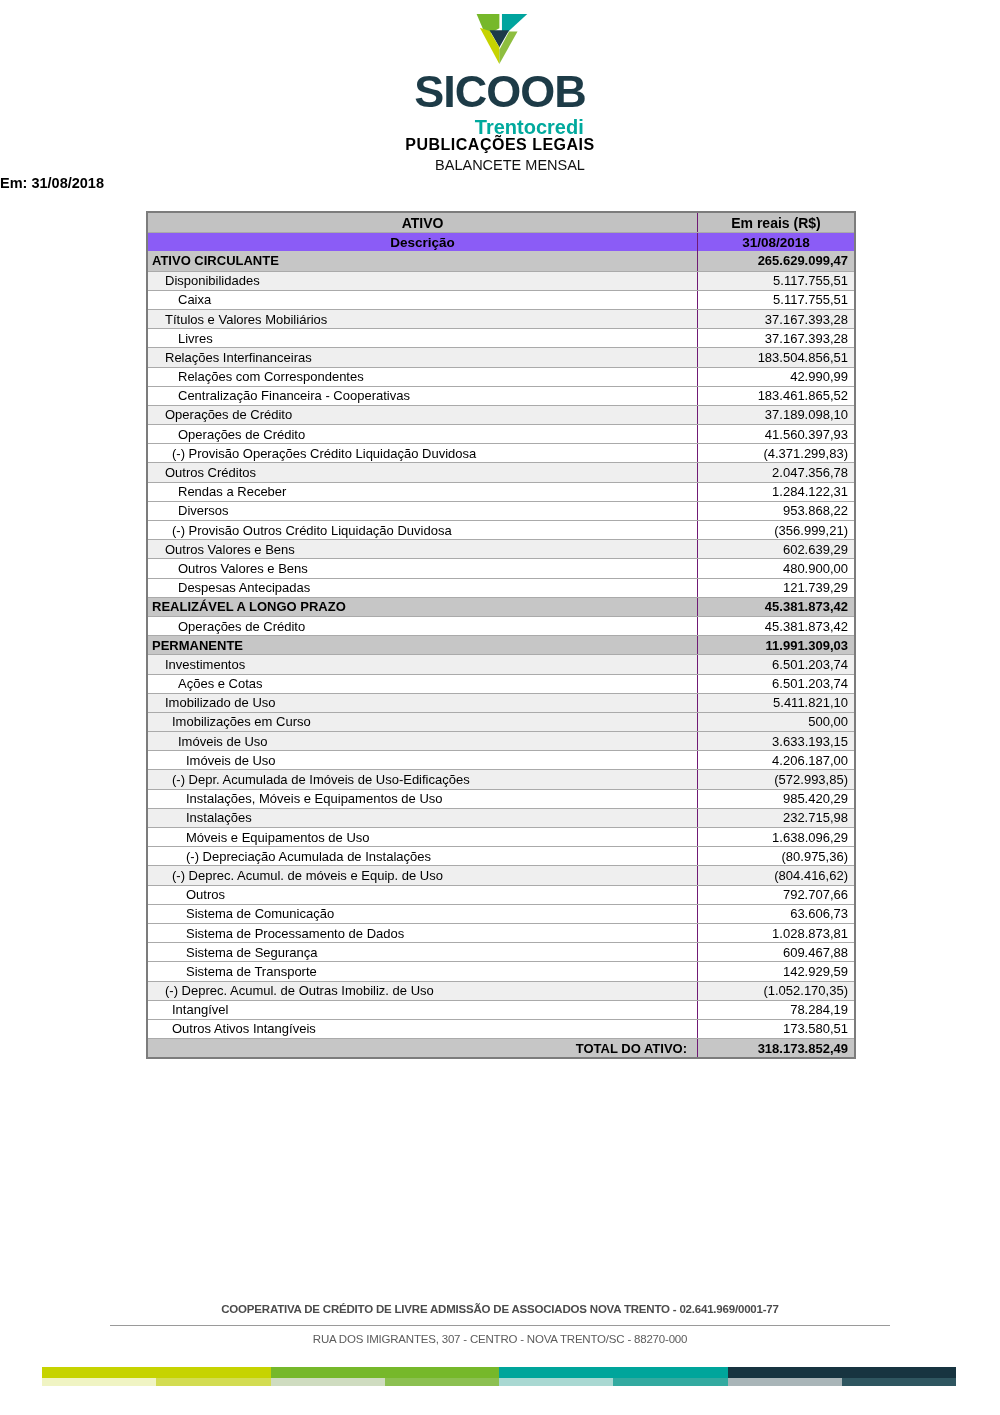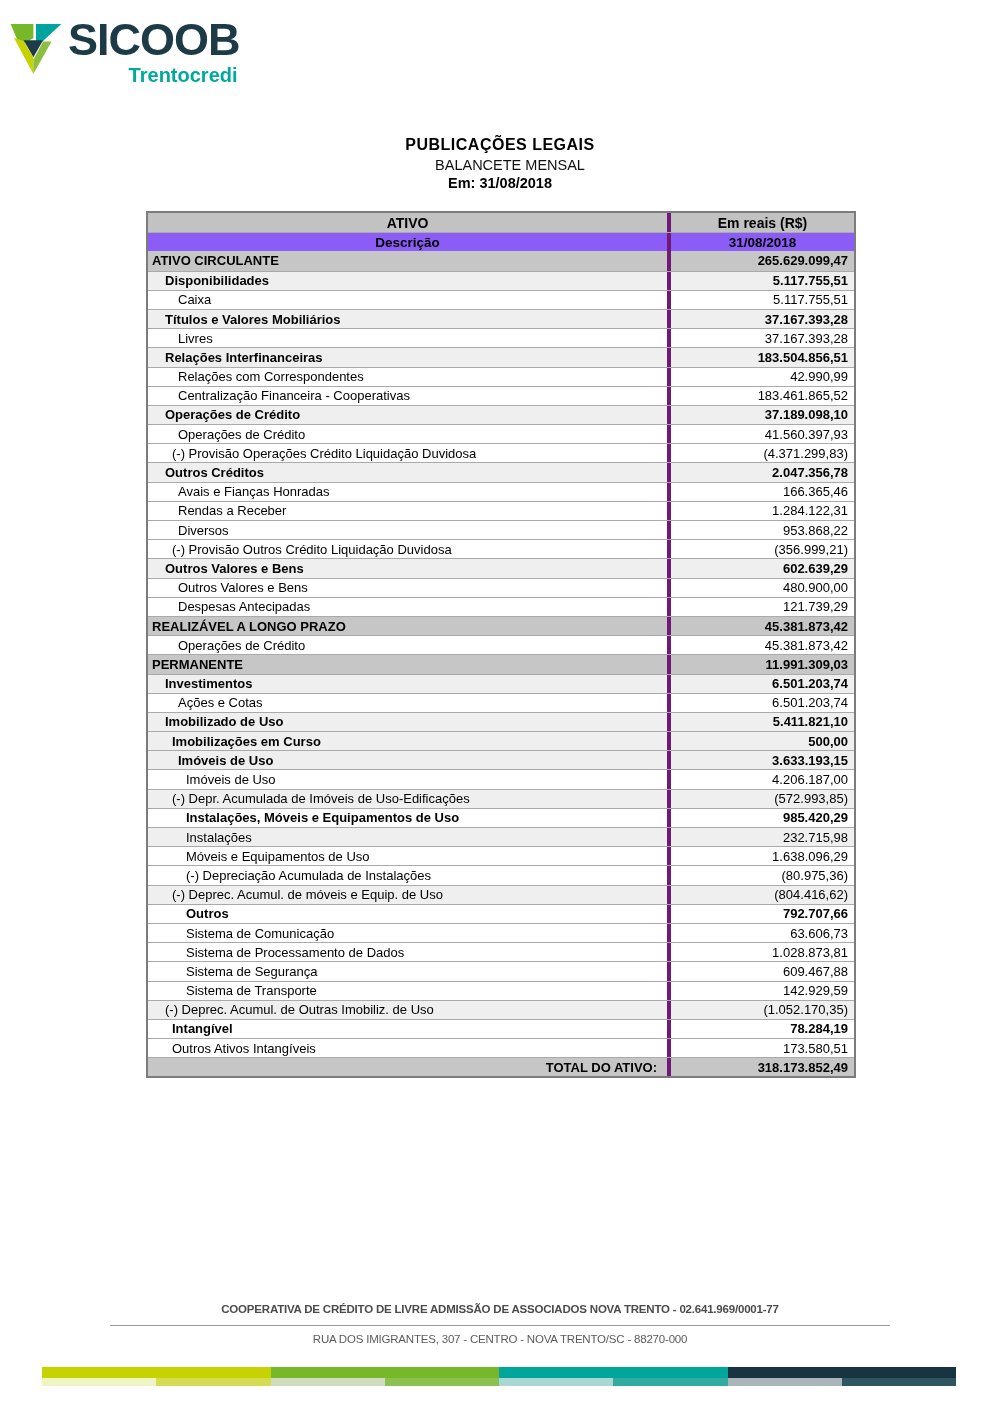--- a/index.html
+++ b/index.html
@@ -3,48 +3,48 @@
 <meta charset="utf-8">
 <style>
   html,body { margin:0; padding:0; background:#ffffff; }
   .page {
     position:relative; width:1000px; height:1415px; background:#ffffff;
     font-family:"Liberation Sans", sans-serif; overflow:hidden;
   }
 
   
   .logo-block { position:absolute; top:14px; left:0; width:1000px;
-    display:flex; flex-direction:row; align-items:center; }
+    display:flex; flex-direction:column; align-items:center; }
   .logo-mark { width:68px; height:52px; }
   .logo-word { display:inline-block; text-align:center; margin-top:6px; }
   .brand { font-size:45px; font-weight:bold; color:#1d3b47; line-height:0.9; letter-spacing:-1px; }
   .subbrand { font-size:20px; font-weight:bold; color:#00a99d; text-align:right; margin-top:3px; padding-right:2px; }
 
   
   .doc-title   { position:absolute; top:136px; left:0; width:1000px; text-align:center;
                  font-size:16px; font-weight:bold; color:#000; letter-spacing:0.5px; }
   .doc-subtitle{ position:absolute; top:157px; left:10px; width:1000px; text-align:center;
                  font-size:14.5px; color:#111; }
-  .doc-date    { position:absolute; top:175px; left:0; width:1000px; text-align:center;
+  .doc-date    { position:absolute; top:175px; left:0; width:1000px; 
                  font-size:14.5px; font-weight:bold; color:#000; }
 
   
   .balance-table {
     position:absolute; left:146px; top:211px; width:710px;
     border:2px solid #7c7c7c; box-sizing:border-box; background:#fff;
   }
   .trow { display:flex; height:19.2px; box-sizing:border-box; border-top:1px solid #aaaaaa;
           font-size:13px; color:#000; align-items:stretch; background:#ffffff; }
   .trow:first-child { border-top:none; }
   .cell-label { flex:1; display:flex; align-items:center; box-sizing:border-box;
                 white-space:nowrap; overflow:hidden; }
-  .cell-value { width:187px; box-sizing:border-box; border-left:4px solid #701a75;
+  .cell-value { width:157px; box-sizing:border-box; border-left:1px solid #701a75;
                 display:flex; align-items:center; justify-content:flex-end;
                 padding-right:6px; white-space:nowrap; }
-  .trow.bold { font-weight:bold; }
+  .trow.bold { font-weight:normal; }
   .trow.shade { background:#efefef; }
   .trow.section { background:#c6c6c6; font-weight:bold; }
   .trow.hdr1 { background:#c2c2c2; font-weight:bold; font-size:14px; }
   .trow.hdr2 { background:#8b5cf6; font-weight:bold; font-size:13.5px; }
   .trow.hdr1 .cell-label, .trow.hdr2 .cell-label { justify-content:center; }
   .trow.hdr1 .cell-value, .trow.hdr2 .cell-value { justify-content:center; padding-right:0; }
   .trow.total { background:#c6c6c6; font-weight:bold; }
   .trow.total .cell-label { justify-content:flex-end; padding-right:10px; }
   .lv0 { padding-left:4px; }
   .lv1 { padding-left:17px; }
@@ -138,24 +138,20 @@
           <div class="cell-label lv3">Operações de Crédito</div>
           <div class="cell-value">41.560.397,93</div>
         </div>
         <div class="trow ">
           <div class="cell-label lv2">(-) Provisão Operações Crédito Liquidação Duvidosa</div>
           <div class="cell-value">(4.371.299,83)</div>
         </div>
         <div class="trow  bold shade">
           <div class="cell-label lv1">Outros Créditos</div>
           <div class="cell-value">2.047.356,78</div>
-        </div>
-        <div class="trow ">
-          <div class="cell-label lv3">Avais e Fianças Honradas</div>
-          <div class="cell-value">166.365,46</div>
         </div>
         <div class="trow ">
           <div class="cell-label lv3">Rendas a Receber</div>
           <div class="cell-value">1.284.122,31</div>
         </div>
         <div class="trow ">
           <div class="cell-label lv3">Diversos</div>
           <div class="cell-value">953.868,22</div>
         </div>
         <div class="trow ">

